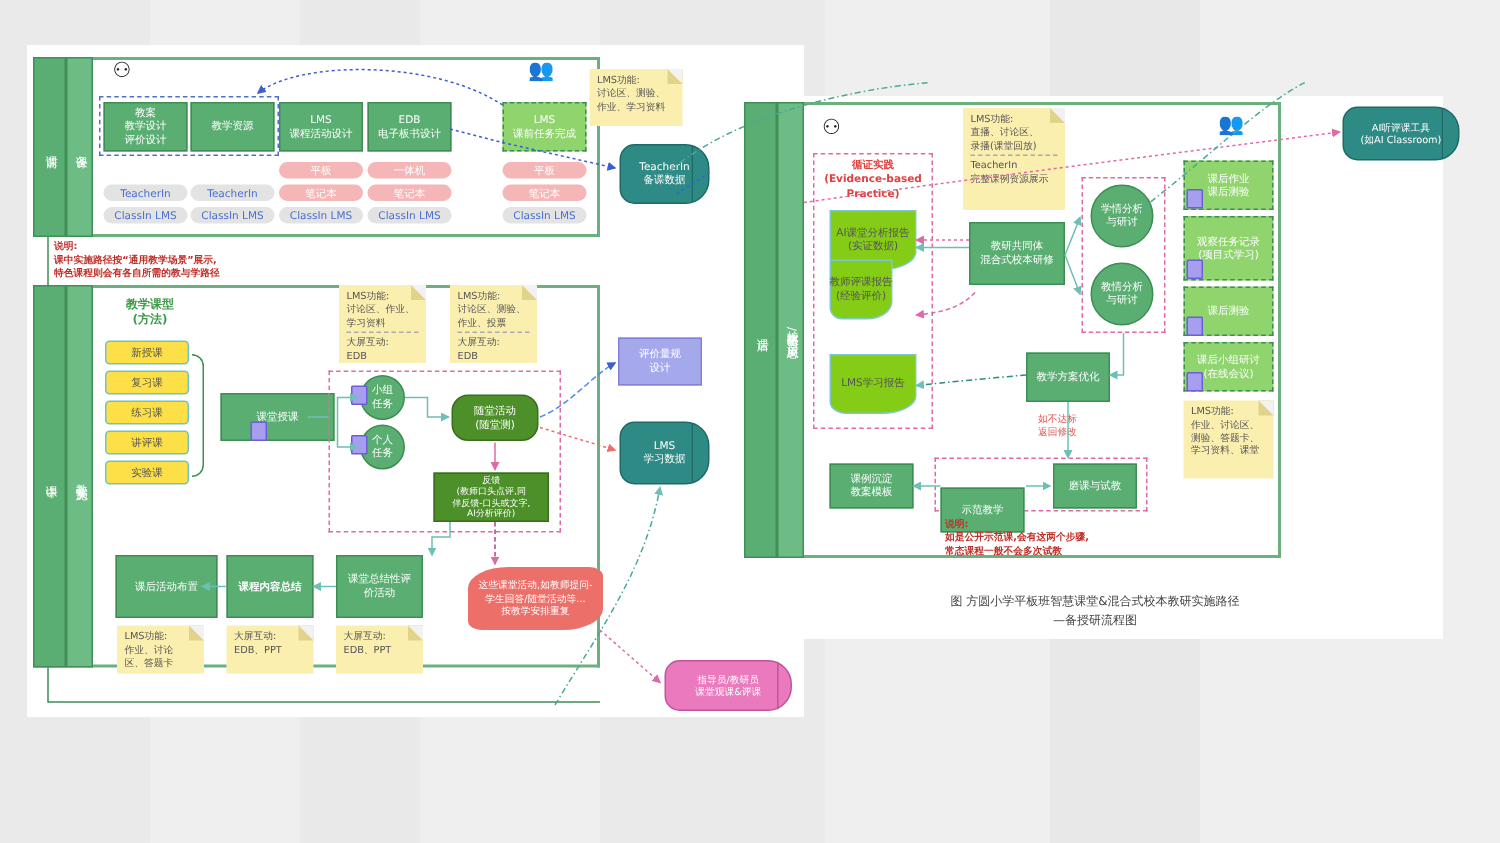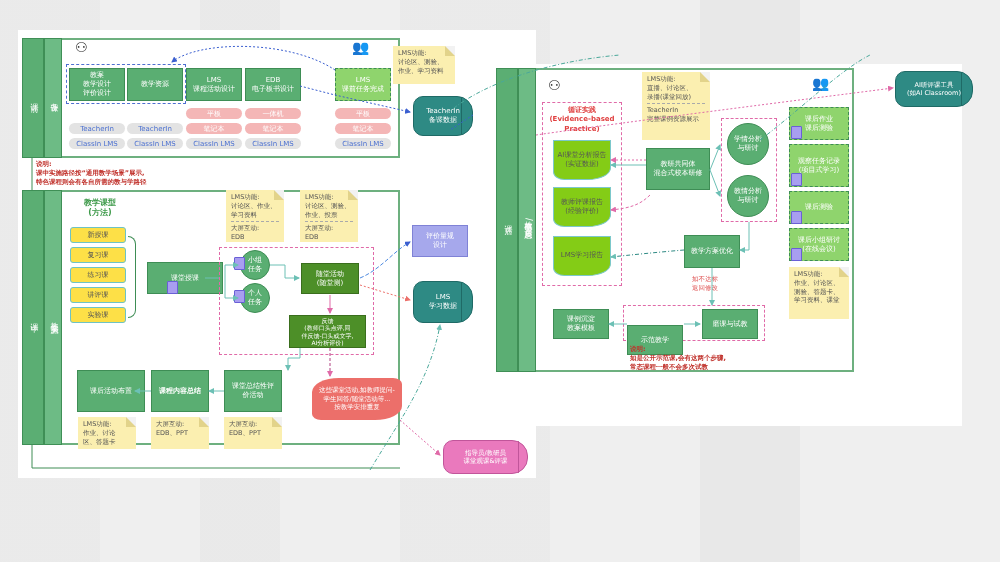--- a/index.html
+++ b/index.html
@@ -144,21 +144,21 @@
 任务</div>
 <div class="abs circle" style="left:240px;top:283px;width:30px;height:30px;white-space:pre;">个人
 任务</div>
 <div class="abs" style="left:234px;top:257px;">
     <div class="tablet"></div>
   </div>
 <div class="abs" style="left:234px;top:290px;">
     <div class="tablet"></div>
   </div>
 
-<div class="abs gbox-dark" style="left:301px;top:263px;width:58px;height:31px;white-space:pre;">随堂活动
+<div class="abs gbox-dark" style="left:301px;top:263px;width:58px;height:31px;white-space:pre;border-radius:11px;">随堂活动
 (随堂测)</div>
 <div class="abs gbox-dark" style="left:289px;top:315px;width:77px;height:33px;white-space:pre;font-size:6px;">反馈
 (教师口头点评,同
 伴反馈-口头或文字,
 AI分析评价)</div>
 
 <div class="abs redwave" style="left:312px;top:378px;width:90px;height:42px;white-space:pre;">这些课堂活动,如教师提问-
 学生回答/随堂活动等...
 按教学安排重复</div>
 
@@ -194,21 +194,21 @@
 
 <div class="abs icon" style="left:548px;top:78px;">⚇</div>
 <div class="abs icon" style="left:812px;top:76px;">👥</div>
 
 <div class="abs pinkdash" style="left:542px;top:102px;width:80px;height:184px;"></div>
 <div class="abs" style="left:545px;top:106px;width:74px;color:#e04040;font-size:7px;font-weight:bold;text-align:center;white-space:pre;line-height:1.35;">循证实践
 (Evidence-based
 Practice)</div>
 <div class="abs doc" style="left:553px;top:140px;width:58px;height:40px;white-space:pre;">AI课堂分析报告
 (实证数据)</div>
-<div class="abs doc" style="left:553px;top:187px;width:58px;height:40px;white-space:pre;">教师评课报告
+<div class="abs doc" style="left:553px;top:173px;width:42px;height:40px;white-space:pre;">教师评课报告
 (经验评价)</div>
 <div class="abs doc" style="left:553px;top:236px;width:58px;height:40px;white-space:pre;">LMS学习报告</div>
 
 <div class="abs note" style="left:642px;top:72px;width:68px;height:68px;">
   <div style="white-space:pre;">LMS功能:
 直播、讨论区、
 录播(课堂回放)</div>
     <hr>
   <div style="white-space:pre;">TeacherIn
 完整课例资源展示</div>
@@ -260,20 +260,22 @@
 
 <div class="abs note" style="left:789px;top:267px;width:60px;height:52px;white-space:pre;">LMS功能:
 作业、讨论区、
 测验、答题卡、
 学习资料、课堂</div>
 
 <div class="abs teal-cyl" style="left:895px;top:71px;width:78px;height:36px;white-space:pre;font-size:6.5px;"><span>AI听评课工具
 (如AI Classroom)</span></div>
 
 <div class="abs caption" style="left:560px;top:395px;width:340px;">
+  <div>图 方圆小学平板班智慧课堂&amp;混合式校本教研实施路径</div>
+  <div>—备授研流程图</div>
 </div>
 
 <svg class="lines" width="1000" height="562">
   <defs>
     <marker id="ag" markerWidth="6" markerHeight="6" refX="5" refY="3" orient="auto">
         <path d="M0,0 L6,3 L0,6 z" fill="#6cc0b5"></path>
       </marker>
     <marker id="ap" markerWidth="6" markerHeight="6" refX="5" refY="3" orient="auto">
         <path d="M0,0 L6,3 L0,6 z" fill="#e06aa8"></path>
       </marker>

